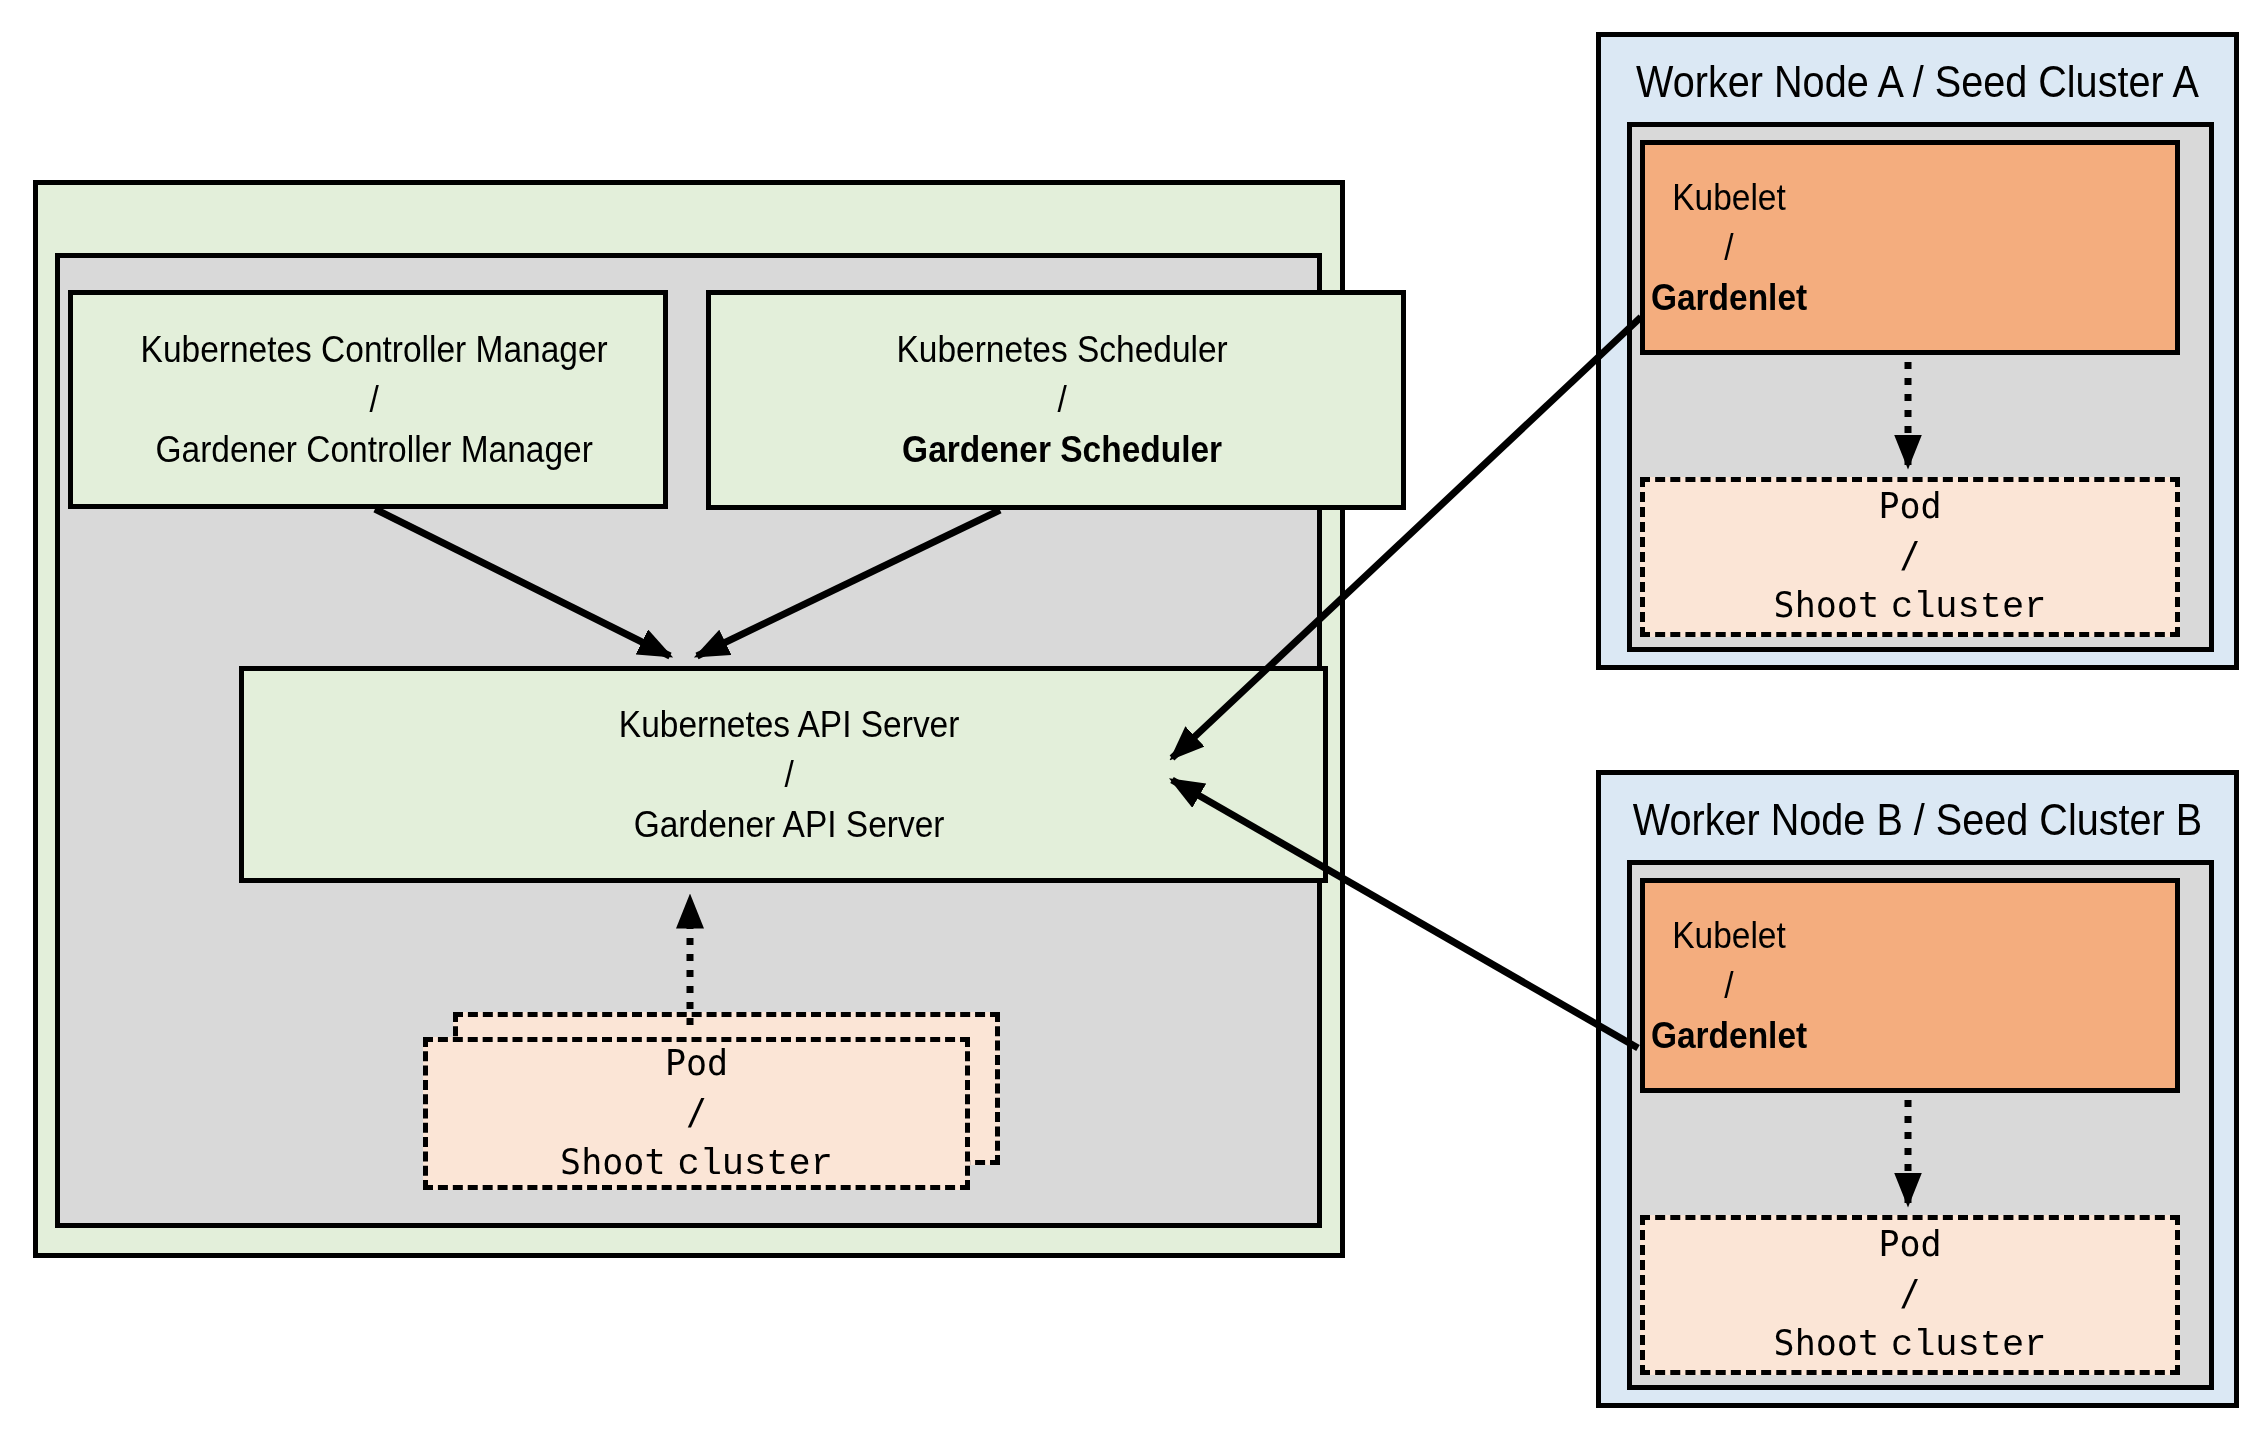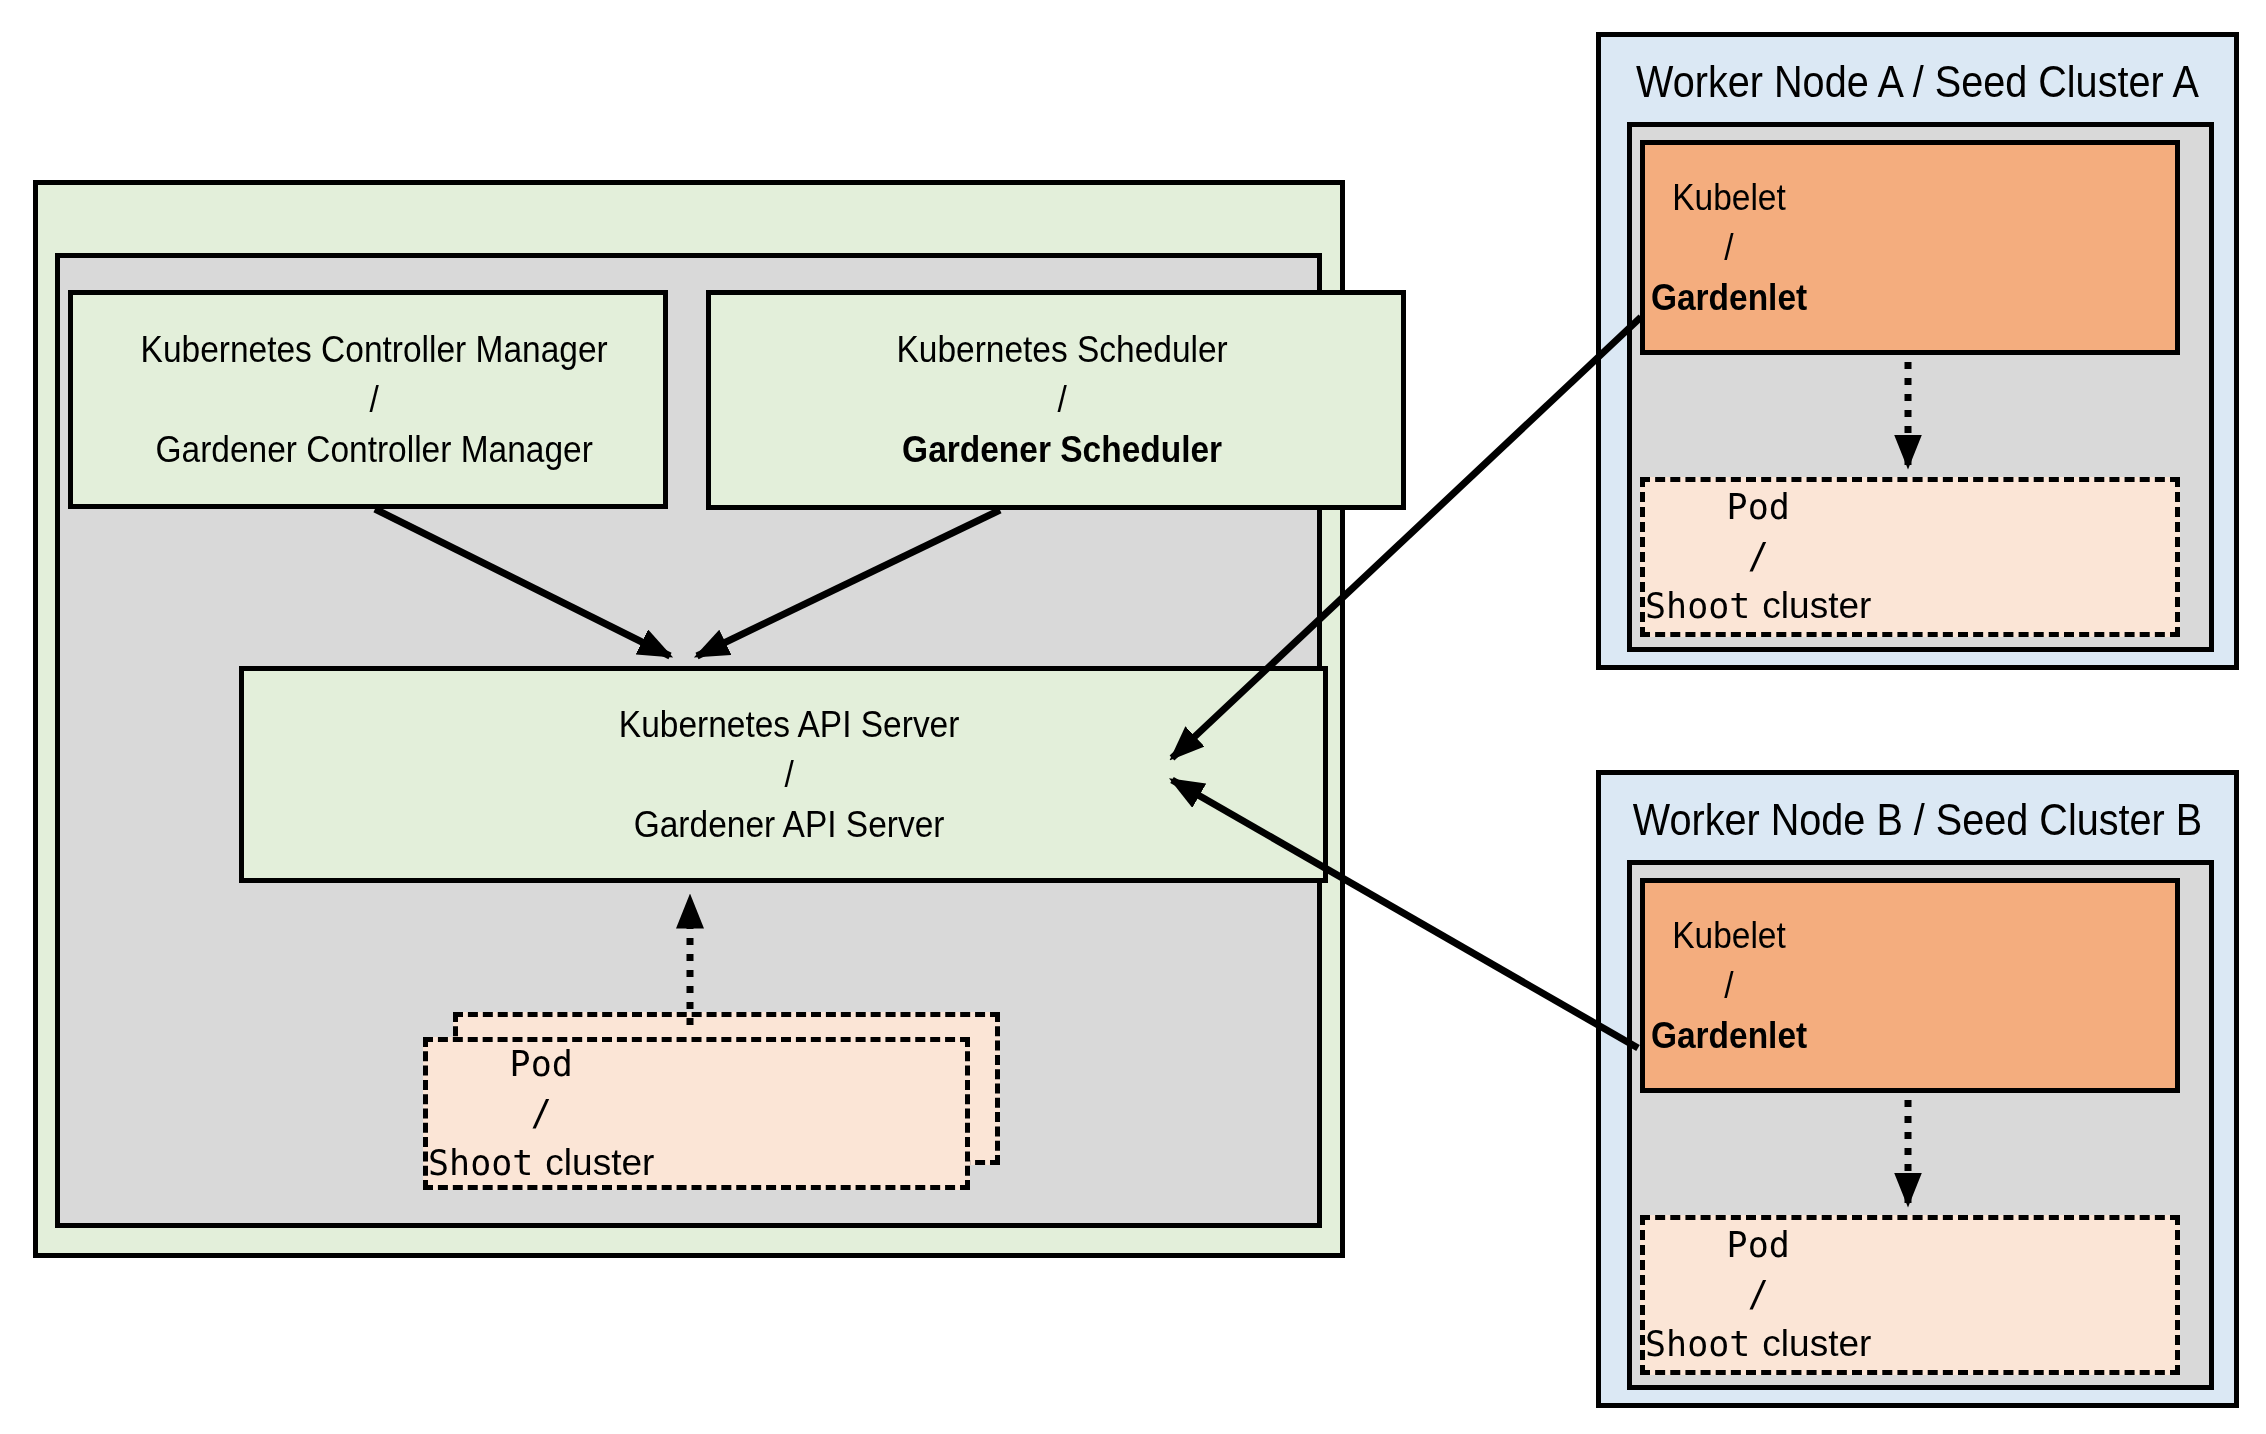--- a/index.html
+++ b/index.html
@@ -30,32 +30,32 @@
   .worker-a{top:32px;}
   .worker-b{top:770px;}
   .worker-title{left:0;top:10px;width:633px;height:70px;font-size:44px;line-height:70px;text-align:center;white-space:nowrap;
                 transform:scaleX(0.9);transform-origin:center;}
   .worker-gray{left:26px;top:85px;width:587px;height:530px;background:var(--gray-fill);border:5px solid var(--border);}
   .kubelet-box{left:1640px;width:540px;height:215px;background:var(--orange-fill);border:5px solid var(--border);
                display:flex;align-items:center;justify-content:flex-start;text-align:center;}
   .kubelet-a{top:140px;}
   .kubelet-b{top:878px;}
   
-  .pod-box{background:var(--peach-fill);border:5px dashed var(--border);display:flex;align-items:center;text-align:center;}
+  .pod-box{background:var(--peach-fill);border:5px dashed var(--border);display:flex;align-items:center;justify-content:center;text-align:center;}
   .pod-back{left:453px;top:1012px;width:547px;height:153px;}
   .pod-front{left:423px;top:1037px;width:547px;height:153px;}
   .pod-a{left:1640px;top:477px;width:540px;height:160px;}
   .pod-b{left:1640px;top:1215px;width:540px;height:160px;}
   
   .label{font-size:36px;line-height:50px;transform:scaleX(0.93);transform-origin:center;}
   .label .line{display:block;}
   .label .bold{font-weight:bold;}
   .pod-label{font-size:37px;line-height:49px;transform:none;}
   .mono{font-family:"DejaVu Sans Mono", monospace;font-size:35px;}
-  .pod-label .sans{font-family:Liberation Sans, sans-serif;margin-left:12px;}
+  .pod-label .sans{font-family:Liberation Mono, monospace;margin-left:12px;}
   
   .arrows{left:0;top:0;width:2266px;height:1434px;pointer-events:none;}
   .arrow{stroke:#000;stroke-width:7;fill:none;}
   .dotted{stroke-dasharray:7 9;}
 </style>
 </head>
 <body>
 
 <div id="canvas">
 

